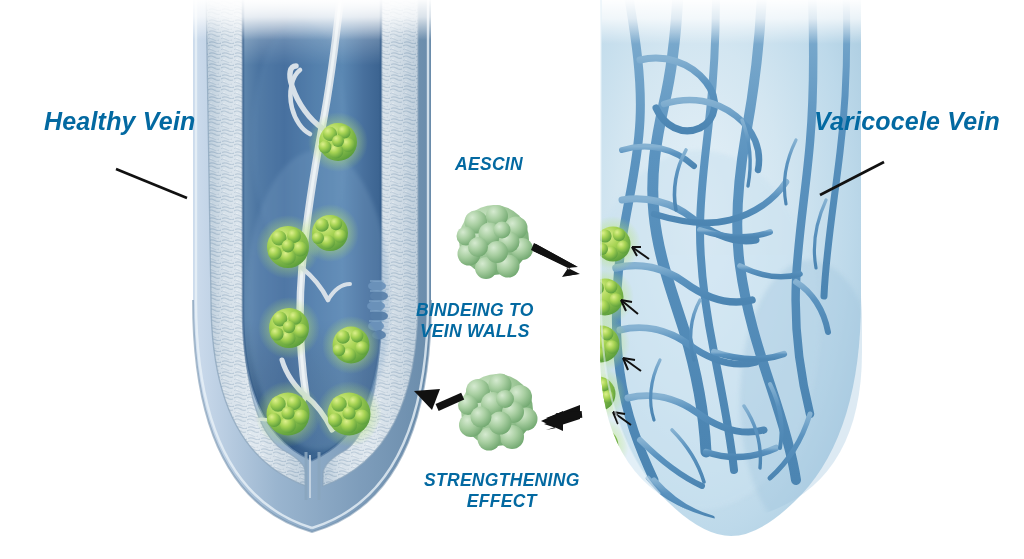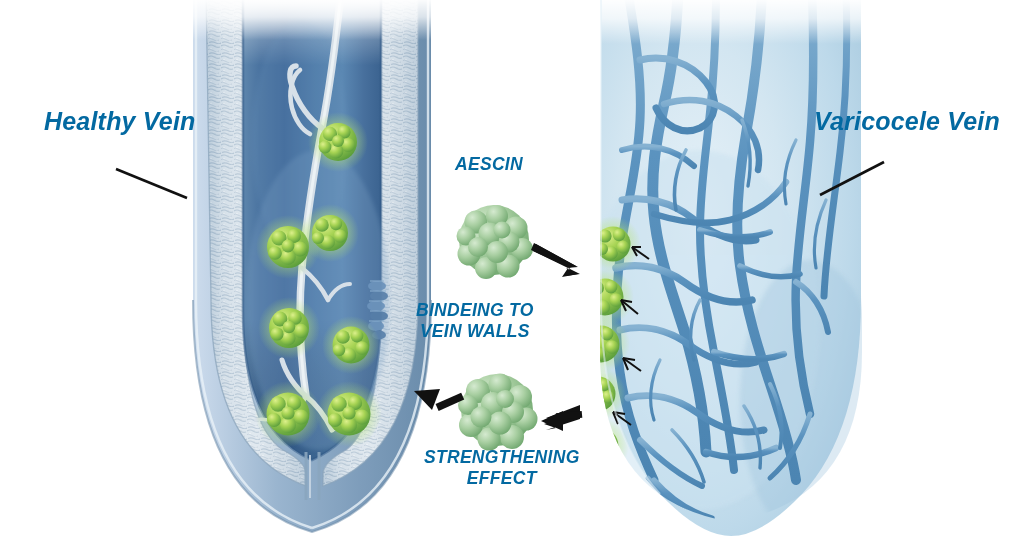--- a/index.html
+++ b/index.html
@@ -36,21 +36,21 @@
   .label-caps {
     font-weight: bold;
     font-size: 17.5px;
     letter-spacing: 0.3px;
     text-align: center;
   }
   #label-healthy-vein { left: 44px;  top: 107px; }
   #label-varicocele-vein { left: 814px; top: 107px; }
   #label-aescin { left: 455px; top: 154px; }
   #label-binding { left: 416px; top: 300px; }
-  #label-strengthening { left: 424px; top: 447px; }
+  #label-strengthening { left: 424px; top: 470px; }
 </style>
 </head>
 <body>
 
 <div id="stage">
 
   <svg id="scene" viewBox="0 0 1024 559" width="1024" height="559" xmlns="http://www.w3.org/2000/svg">
     <defs>
 
       <linearGradient id="gLumen" x1="0" y1="0" x2="1" y2="0">

